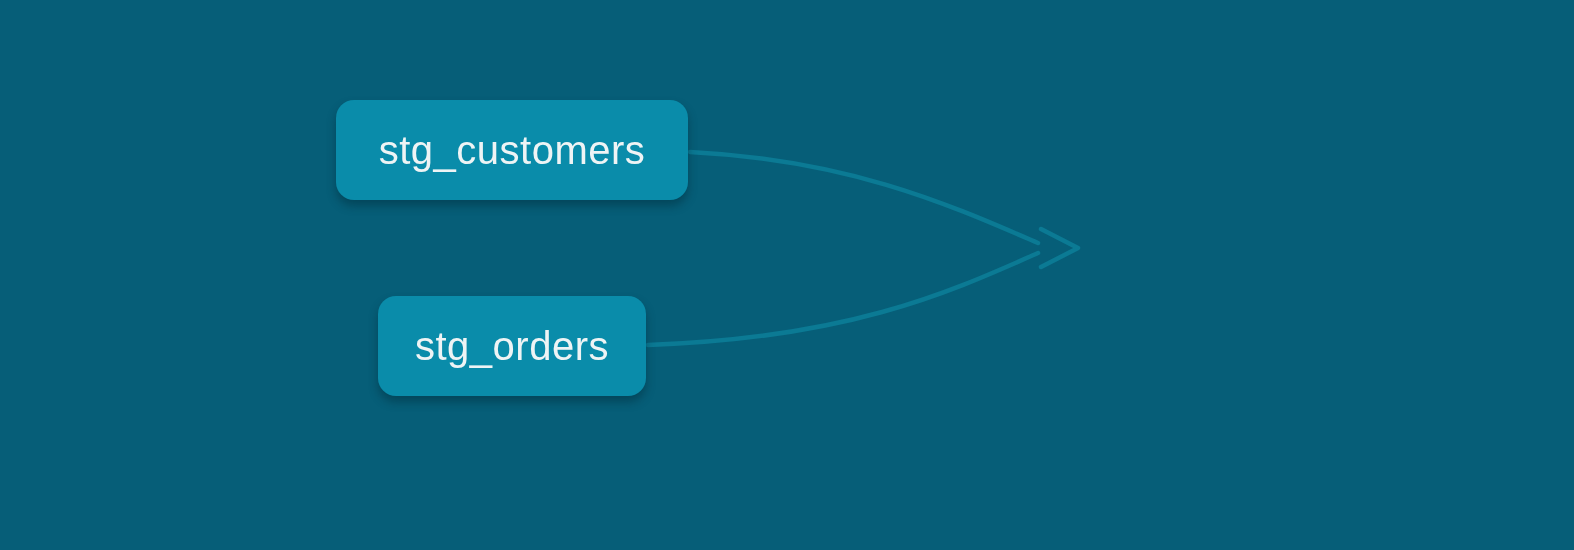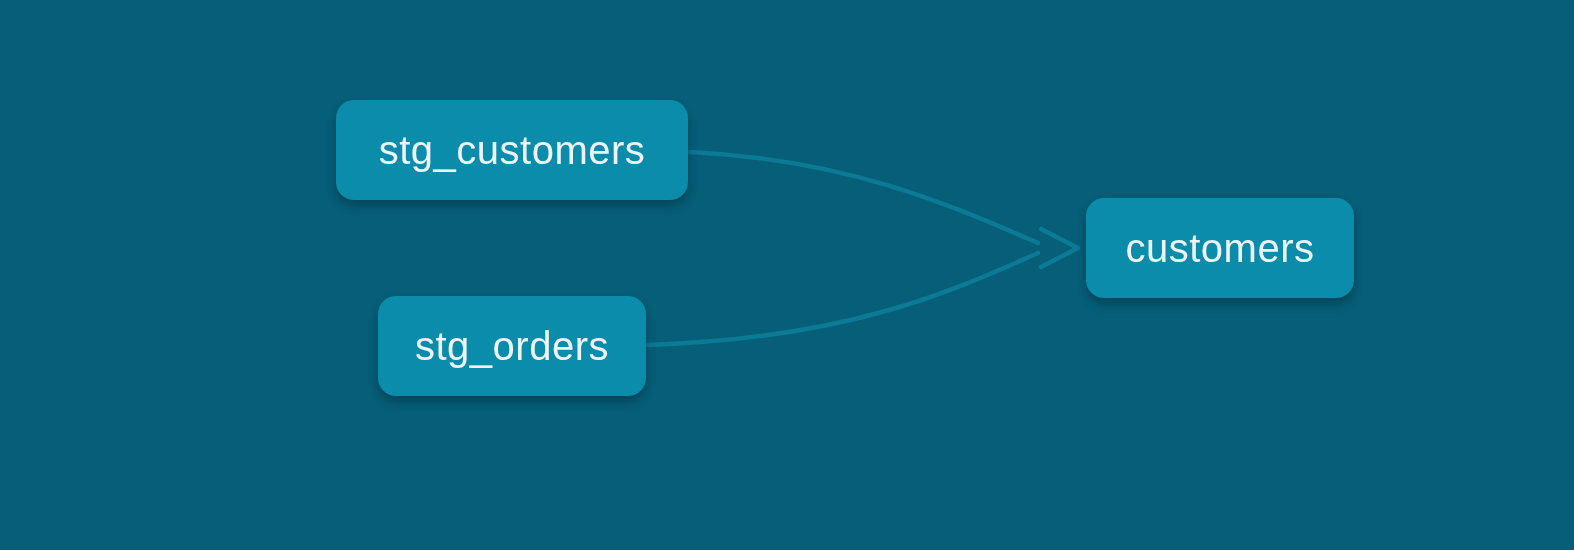--- a/index.html
+++ b/index.html
@@ -64,17 +64,14 @@
   </svg>
 
   <div class="node node-stg-customers">
     <span class="node-label">stg_customers</span>
   </div>
 
   <div class="node node-stg-orders">
     <span class="node-label">stg_orders</span>
   </div>
 
-  <div class="node node-customers">
-    <span class="node-label">customers</span>
-  </div>
 
 </div>
 
 </body></html>

